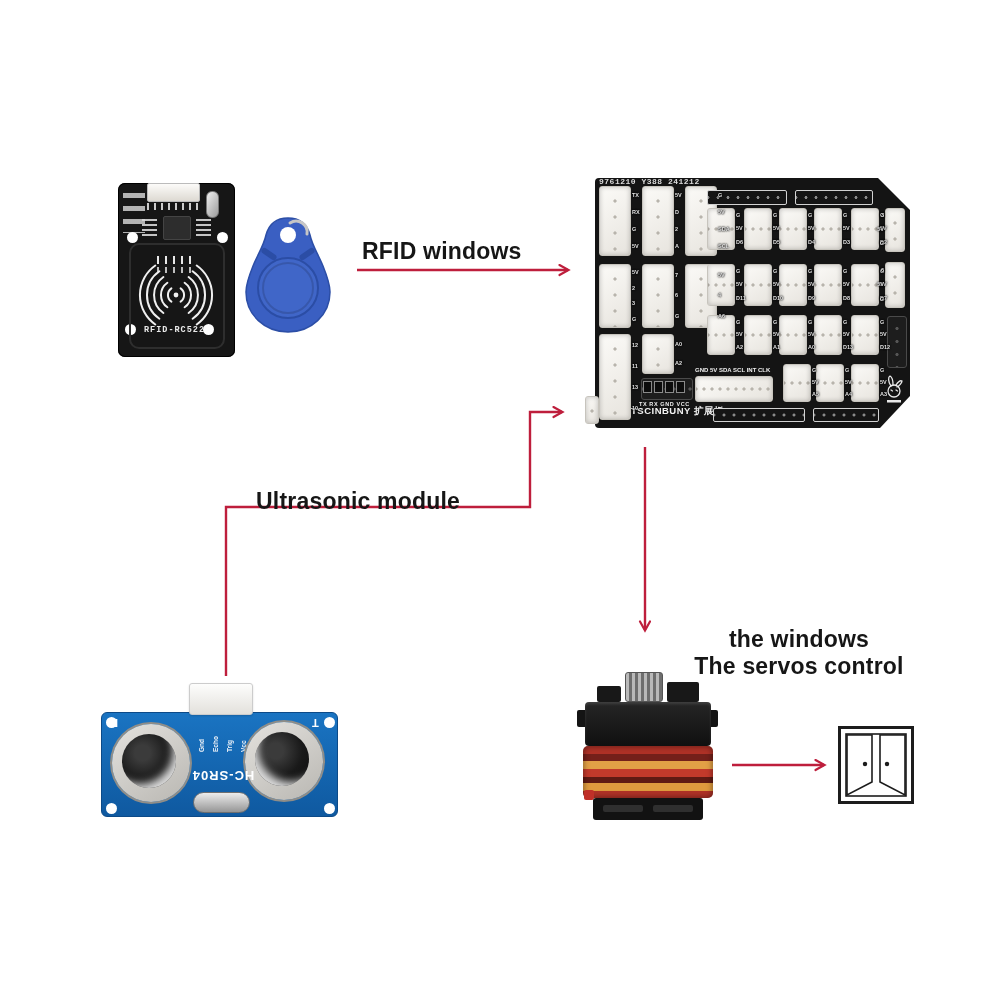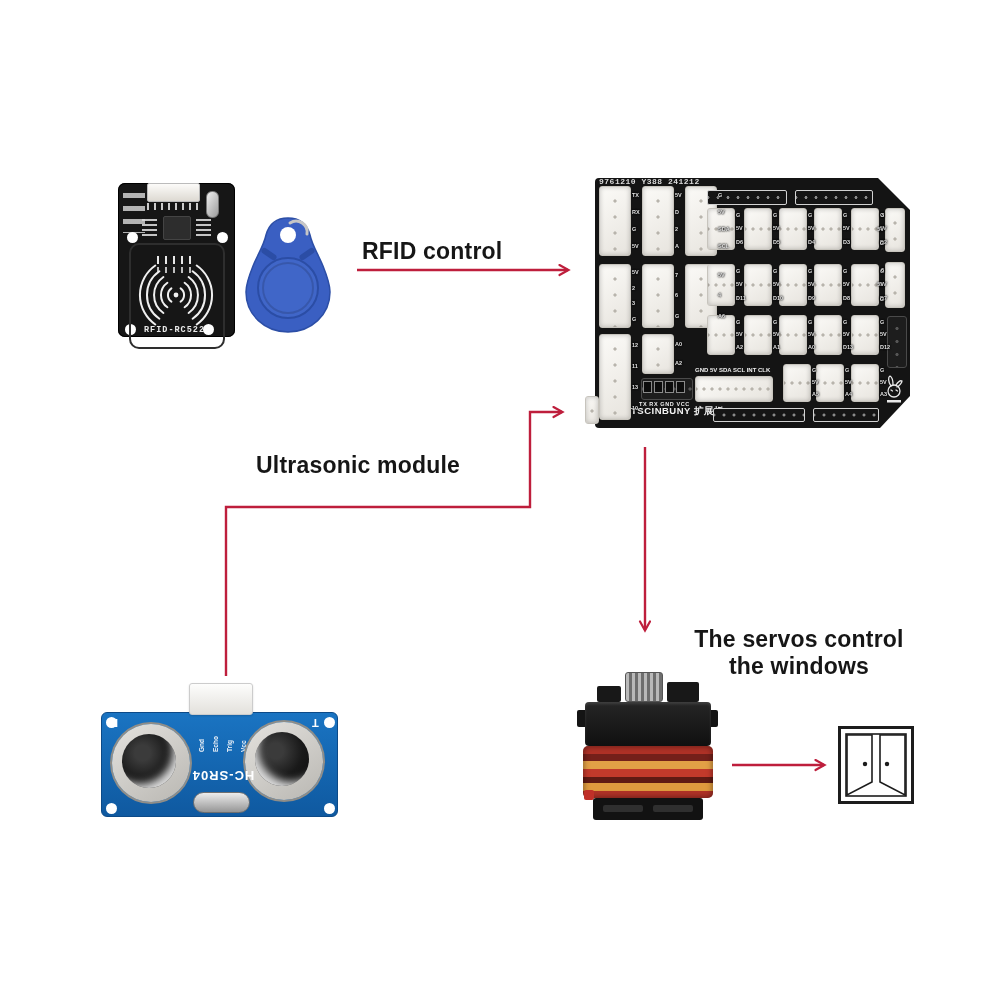--- a/index.html
+++ b/index.html
@@ -9,21 +9,21 @@
   *{box-sizing:border-box;margin:0;padding:0}
   body{background:#fff;font-family:"Liberation Sans","DejaVu Sans",sans-serif;}
   .canvas{position:relative;width:1000px;height:1000px;background:#fff;overflow:hidden;}
 
   .anno{position:absolute;color:var(--text);font-weight:bold;font-size:23px;letter-spacing:.2px;white-space:nowrap;}
 
   
   svg.overlay{position:absolute;left:0;top:0;width:1000px;height:1000px;pointer-events:none;}
 
   
-  .rfid{position:absolute;left:118px;top:183px;width:117px;height:154px;background:#161616;border-radius:7px;box-shadow:0 0 0 1px #000 inset;}
+  .rfid{position:absolute;left:118px;top:183px;width:117px;height:174px;background:#161616;border-radius:7px;box-shadow:0 0 0 1px #000 inset;}
   .rfid .topconn{position:absolute;left:29px;top:0;width:53px;height:19px;background:linear-gradient(#fcfbf9,#ddd9d2);border:1px solid #bbb;border-radius:2px;}
   .rfid .toppins{position:absolute;left:29px;top:20px;width:53px;height:7px;background:repeating-linear-gradient(90deg,#ccc 0 2px,transparent 2px 7px);}
   .rfid .crystal{position:absolute;left:88px;top:8px;width:13px;height:27px;border-radius:6px;background:linear-gradient(120deg,#efefef,#9c9c9c);border:1px solid #777;}
   .rfid .cluster{position:absolute;left:5px;top:10px;width:22px;height:40px;background:repeating-linear-gradient(180deg,#cfcfcf 0 5px,#161616 5px 13px);opacity:.85;}
   .rfid .chip{position:absolute;left:45px;top:33px;width:28px;height:24px;background:#2d2d2d;border:1px solid #444;border-radius:2px;}
   .rfid .pads{position:absolute;width:15px;height:20px;background:repeating-linear-gradient(180deg,#d8d8d8 0 2px,transparent 2px 5px);opacity:.9;}
   .rfid .hole{position:absolute;width:11px;height:11px;border-radius:50%;background:#fff;}
   .rfid .ant{position:absolute;left:11px;top:60px;width:96px;height:106px;border:2px solid #2e2e2e;border-radius:10px;}
   .rfid .coil{position:absolute;left:39px;top:73px;width:40px;height:8px;background:repeating-linear-gradient(90deg,#e8e8e8 0 2px,transparent 2px 8px);}
   .rfid .coil2{top:84px;height:6px;opacity:.8;}
@@ -94,25 +94,25 @@
       <marker id="arw" markerWidth="14" markerHeight="14" refX="10" refY="6" orient="auto" markerUnits="userSpaceOnUse">
         <path class="arrow-stroke" d="M1.5,1 L10.5,6 L1.5,11" fill="none" stroke="#be1e3c" stroke-width="2.2" stroke-linecap="round"></path>
       </marker>
     </defs>
     <path class="arrow-stroke" d="M357,270 L568,270" fill="none" stroke="#be1e3c" stroke-width="2.4" marker-end="url(#arw)"></path>
     <path class="arrow-stroke" d="M226,676 L226,507 L530,507 L530,412 L562,412" fill="none" stroke="#be1e3c" stroke-width="2.4" marker-end="url(#arw)"></path>
     <path class="arrow-stroke" d="M645,447 L645,630" fill="none" stroke="#be1e3c" stroke-width="2.4" marker-end="url(#arw)"></path>
     <path class="arrow-stroke" d="M732,765 L824,765" fill="none" stroke="#be1e3c" stroke-width="2.4" marker-end="url(#arw)"></path>
   </svg>
 
-  <div class="anno" style="left:362px;top:238px;">RFID control</div>
-  <div class="anno" style="left:256px;top:452px;text-align:center;">Ultrasonic module</div>
+  <div class="anno" style="left:362px;top:238px;">RFID windows</div>
+  <div class="anno" style="left:256px;top:488px;text-align:center;">Ultrasonic module</div>
   <div class="anno" style="left:689px;top:626px;width:220px;text-align:center;">
+    <div>the windows</div>
     <div>The servos control</div>
-    <div>the windows</div>
   </div>
 
   <div class="rfid">
     <div class="topconn"></div>
     <div class="toppins"></div>
     <div class="crystal"></div>
     <div class="cluster"></div>
     <div class="pads" style="left:24px;top:36px;"></div>
     <div class="chip"></div>
     <div class="pads" style="left:78px;top:36px;"></div>

